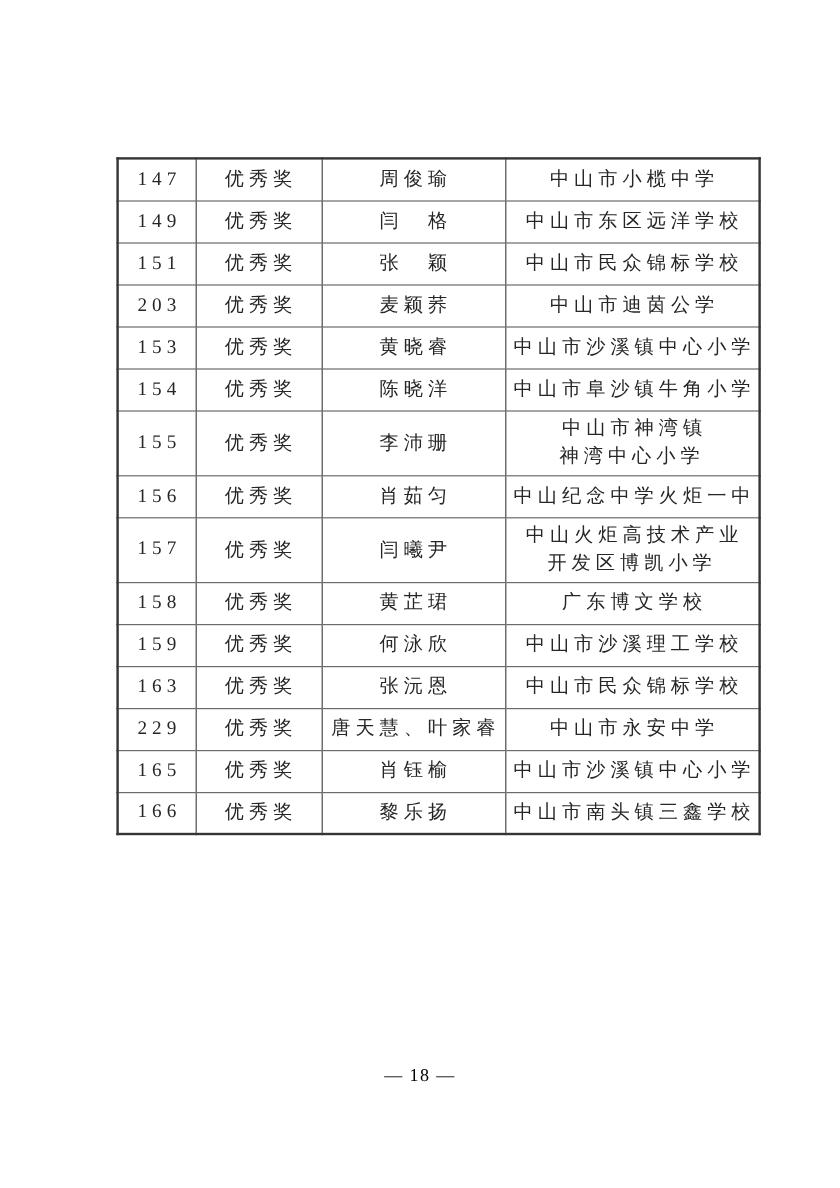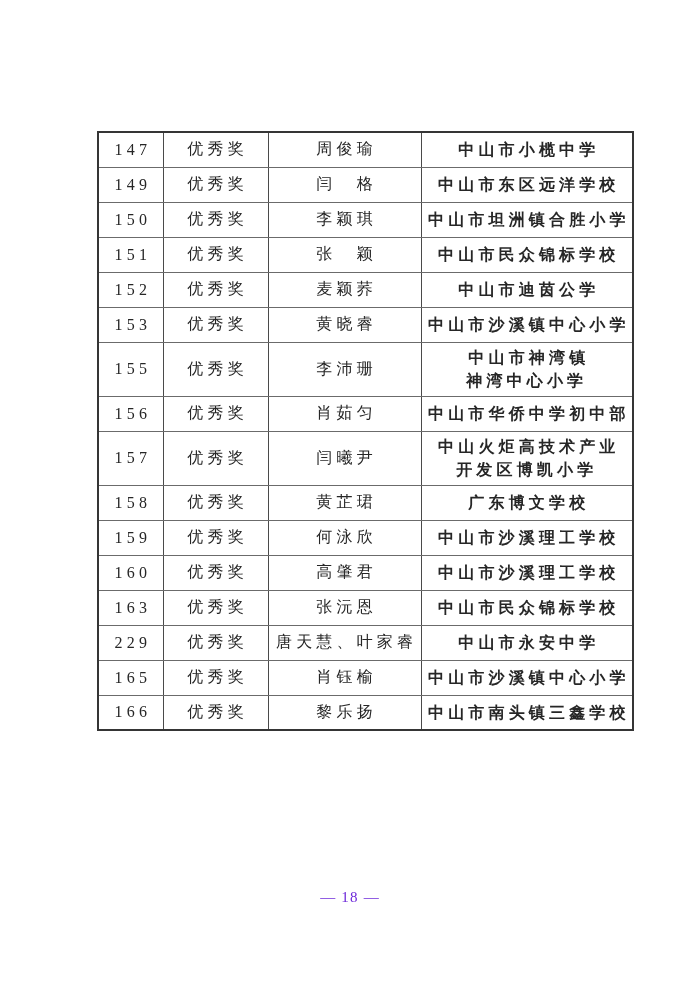--- a/index.html
+++ b/index.html
@@ -44,31 +44,30 @@
   tr.row.tall { height: 54px; }
   td.col-no {
     font-size: 17px;
     letter-spacing: 0.04em;
     text-indent: 0;
     font-family: "Liberation Serif", "DejaVu Serif", serif;
   }
   td.col-school {
     white-space: pre-line;
     line-height: 1.45;
-    font-weight: bold;
   }
   .page-number {
     position: absolute;
     top: 889px;
     left: 0;
     width: 700px;
     text-align: center;
     font-size: 15px;
     letter-spacing: 0.08em;
-    color: #6d28d9;
+    color: #000000;
     font-family: "Liberation Serif", "DejaVu Serif", serif;
   }
 </style>
 </head>
 <body>
 
 <div class="page">
 
   <table class="award-table">
     <colgroup>
@@ -84,79 +83,73 @@
         <td class="col-name">周俊瑜</td>
         <td class="col-school">中山市小榄中学</td>
       </tr>
       <tr class="row">
         <td class="col-no">149</td>
         <td class="col-award">优秀奖</td>
         <td class="col-name">闫　格</td>
         <td class="col-school">中山市东区远洋学校</td>
       </tr>
       <tr class="row">
-        <td class="col-no">150</td>
-        <td class="col-award">优秀奖</td>
-        <td class="col-name">李颖琪</td>
-        <td class="col-school">中山市坦洲镇合胜小学</td>
-      </tr>
-      <tr class="row">
         <td class="col-no">151</td>
         <td class="col-award">优秀奖</td>
         <td class="col-name">张　颖</td>
         <td class="col-school">中山市民众锦标学校</td>
       </tr>
       <tr class="row">
-        <td class="col-no">152</td>
+        <td class="col-no">203</td>
         <td class="col-award">优秀奖</td>
         <td class="col-name">麦颖荞</td>
         <td class="col-school">中山市迪茵公学</td>
       </tr>
       <tr class="row">
         <td class="col-no">153</td>
         <td class="col-award">优秀奖</td>
         <td class="col-name">黄晓睿</td>
         <td class="col-school">中山市沙溪镇中心小学</td>
+      </tr>
+      <tr class="row">
+        <td class="col-no">154</td>
+        <td class="col-award">优秀奖</td>
+        <td class="col-name">陈晓洋</td>
+        <td class="col-school">中山市阜沙镇牛角小学</td>
       </tr>
       <tr class="row tall">
         <td class="col-no">155</td>
         <td class="col-award">优秀奖</td>
         <td class="col-name">李沛珊</td>
         <td class="col-school">中山市神湾镇
 神湾中心小学</td>
       </tr>
       <tr class="row">
         <td class="col-no">156</td>
         <td class="col-award">优秀奖</td>
         <td class="col-name">肖茹匀</td>
-        <td class="col-school">中山市华侨中学初中部</td>
+        <td class="col-school">中山纪念中学火炬一中</td>
       </tr>
       <tr class="row tall">
         <td class="col-no">157</td>
         <td class="col-award">优秀奖</td>
         <td class="col-name">闫曦尹</td>
         <td class="col-school">中山火炬高技术产业
 开发区博凯小学</td>
       </tr>
       <tr class="row">
         <td class="col-no">158</td>
         <td class="col-award">优秀奖</td>
         <td class="col-name">黄芷珺</td>
         <td class="col-school">广东博文学校</td>
       </tr>
       <tr class="row">
         <td class="col-no">159</td>
         <td class="col-award">优秀奖</td>
         <td class="col-name">何泳欣</td>
-        <td class="col-school">中山市沙溪理工学校</td>
-      </tr>
-      <tr class="row">
-        <td class="col-no">160</td>
-        <td class="col-award">优秀奖</td>
-        <td class="col-name">高肇君</td>
         <td class="col-school">中山市沙溪理工学校</td>
       </tr>
       <tr class="row">
         <td class="col-no">163</td>
         <td class="col-award">优秀奖</td>
         <td class="col-name">张沅恩</td>
         <td class="col-school">中山市民众锦标学校</td>
       </tr>
       <tr class="row">
         <td class="col-no">229</td>

